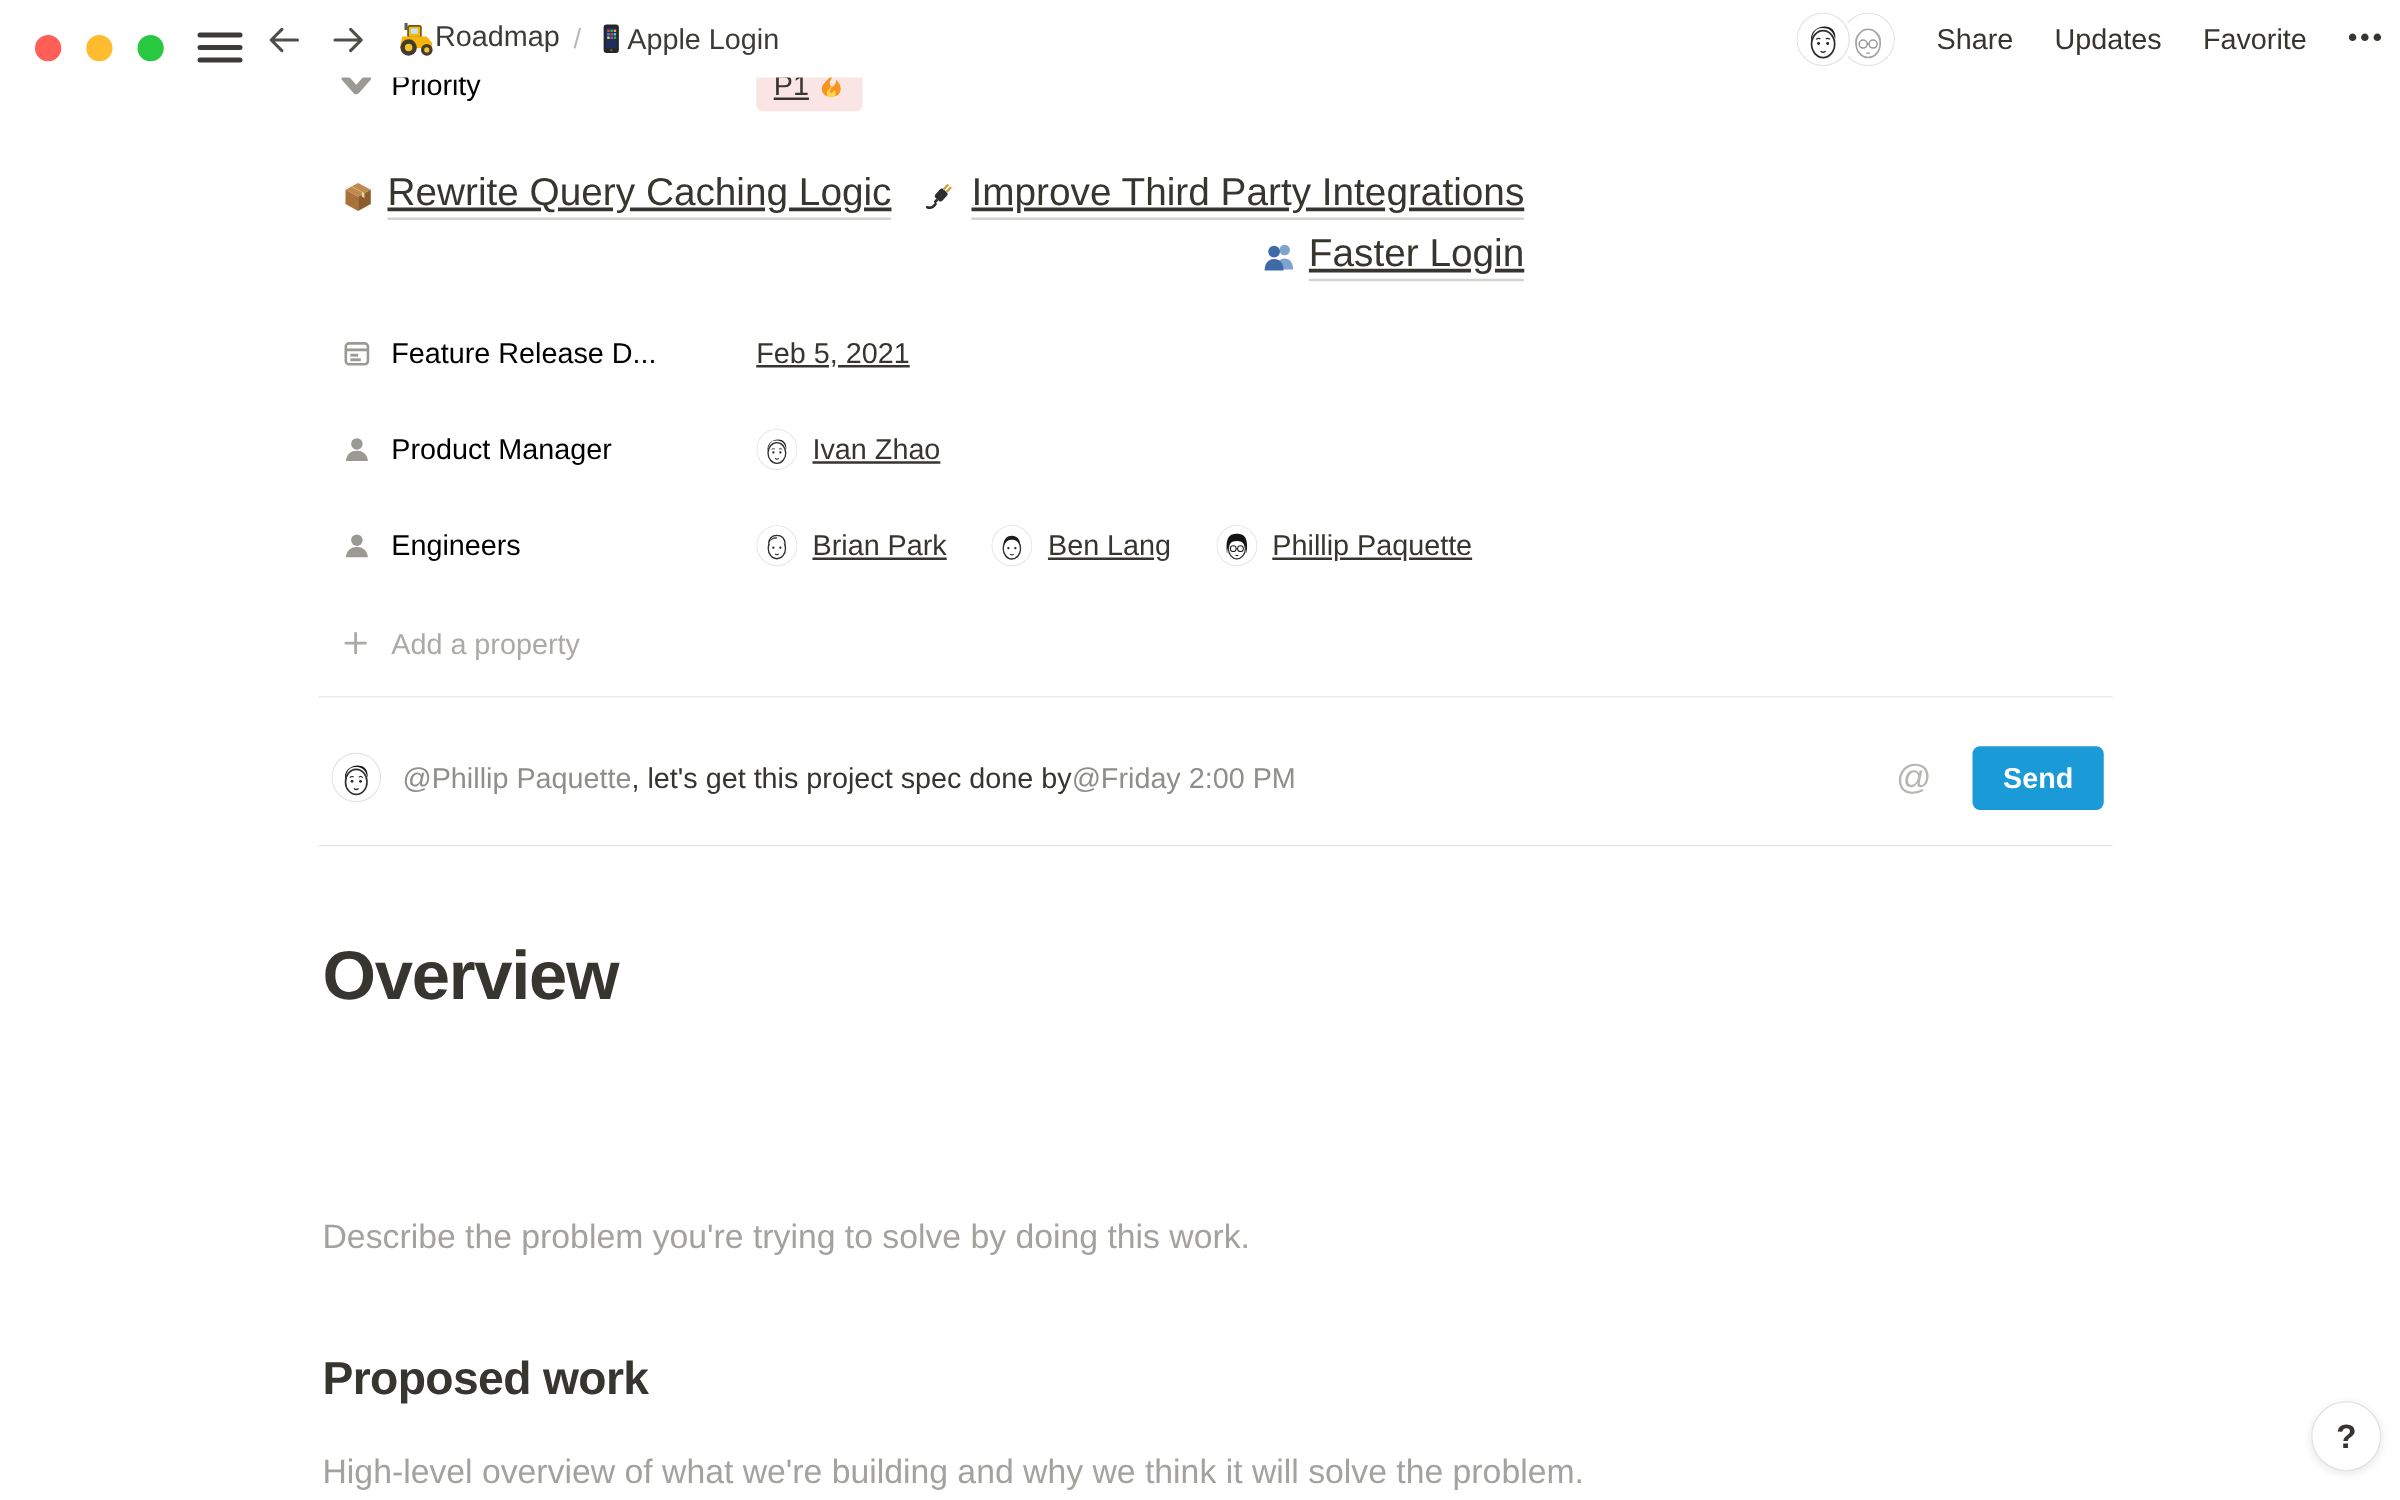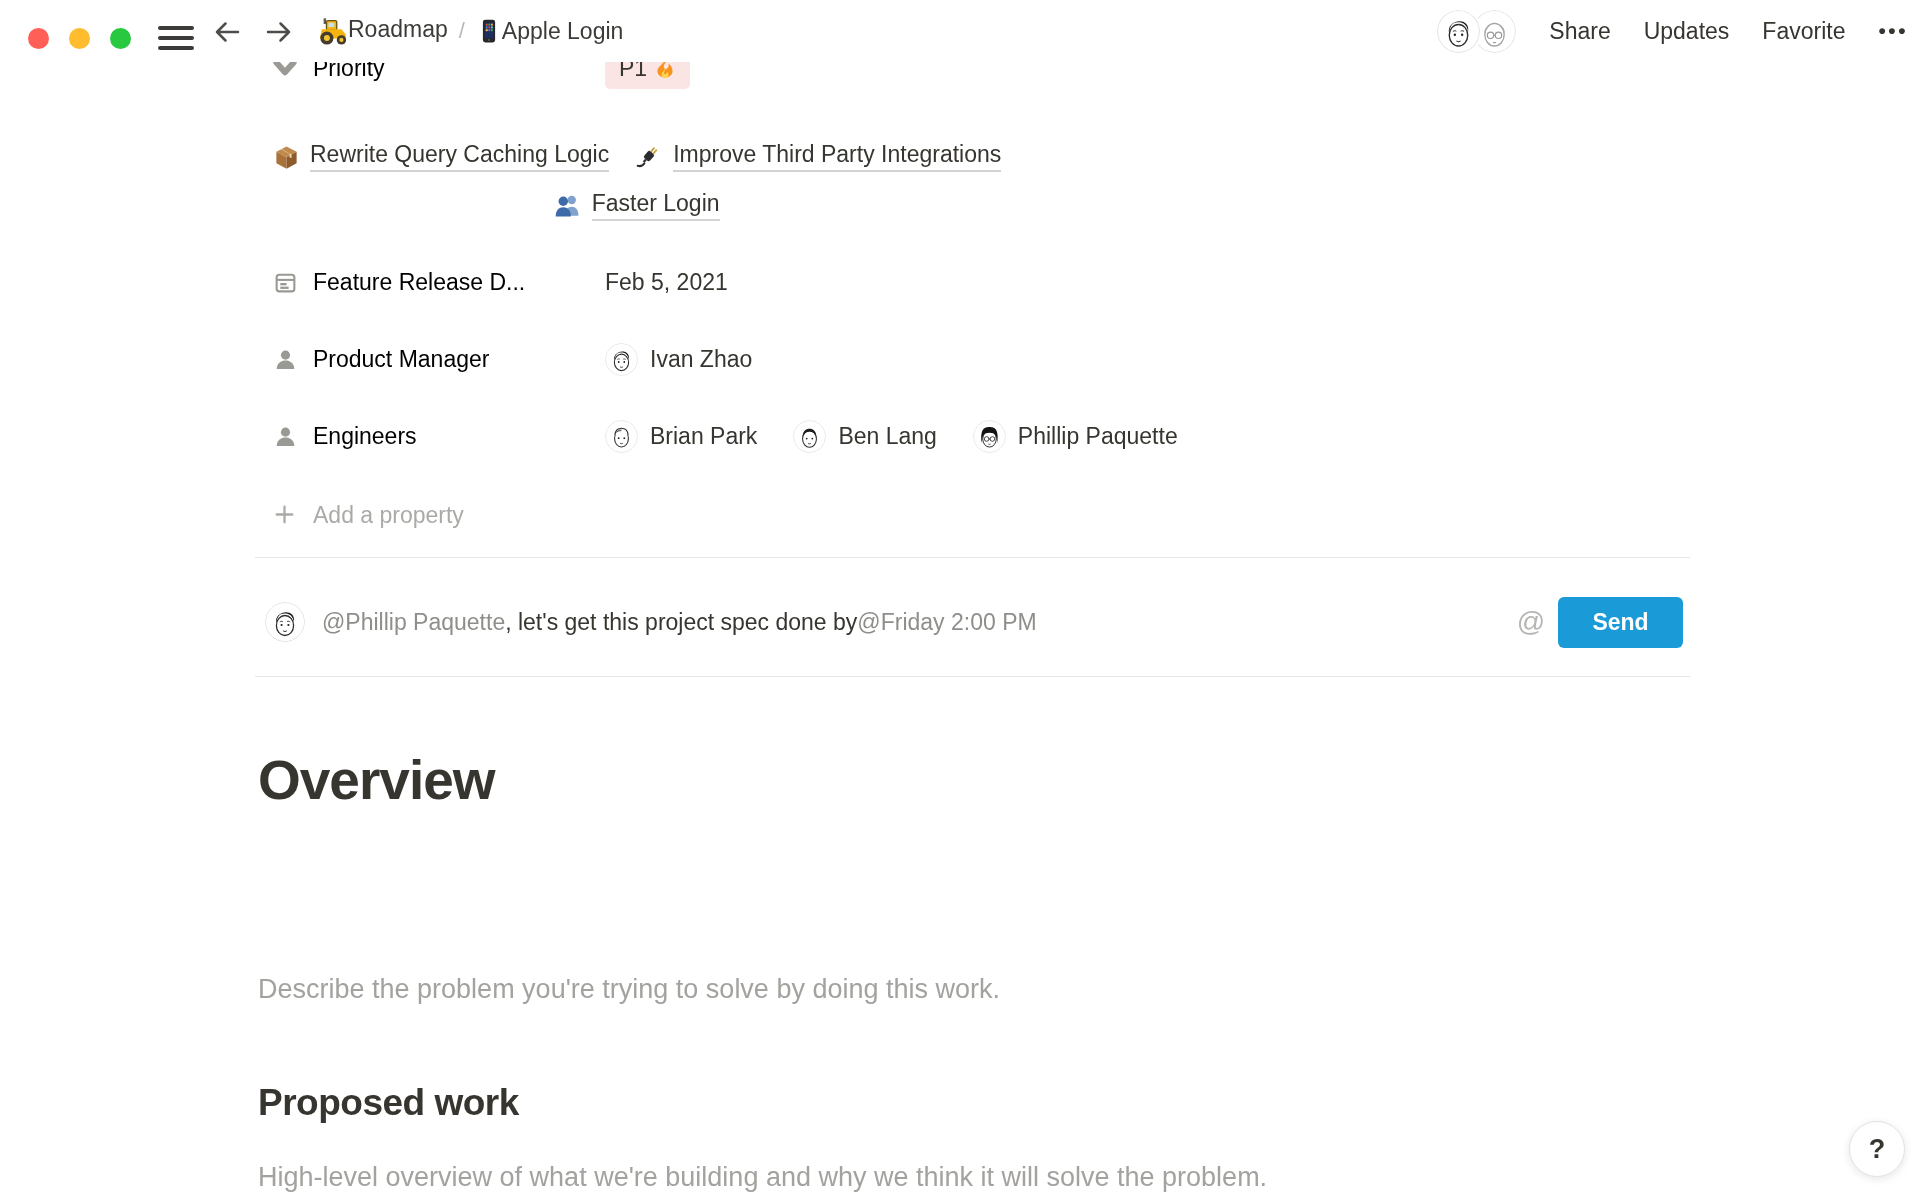--- a/index.html
+++ b/index.html
@@ -29,53 +29,53 @@
   .avatar svg { display:block; width:100%; height:100%; }
   .av-faded { margin-left:-7px; filter:grayscale(1) opacity(0.55); }
   .tb-action { font-size:23px; color:#37352f; cursor:pointer; background:none; border:none; font-family:inherit; }
   .tb-more { font-size:21px; font-weight:700; letter-spacing:2.5px; color:#37352f; cursor:pointer; background:none; border:none; }
 
   
   .scroll-layer { position:absolute; inset:0; z-index:1; }
   .prop-row { position:absolute; left:272px; right:230px; height:48px; display:flex; align-items:center; }
   .prop-label { width:333px; display:flex; align-items:center; gap:15px; font-size:23px; color:#000000; flex:none; cursor:pointer; }
   .prop-label .p-icon { width:26px; height:26px; flex:none; display:flex; align-items:center; justify-content:center; }
-  .prop-value { display:flex; align-items:center; font-size:23px; color:#37352f; }
+  .prop-value { display:flex; align-items:flex-end; font-size:23px; color:#37352f;text-decoration:underline; }
   #row-priority { top:44px; }
   #row-tasks { top:132px; height:97px; align-items:flex-start; }
   #row-tasks .prop-label { height:48px; }
   #row-release { top:258px; }
   #row-pm { top:335px; }
   #row-eng { top:412px; }
   #row-add { top:491px; }
   .tag { display:inline-flex; align-items:center; gap:7px; height:42px; padding:0 14px; border-radius:5px;
          background:#fbe4e4; font-size:23px; color:#37352f; cursor:pointer; }
   .links-wrap { display:flex; flex-direction:column; }
   .links-line { display:flex; align-items:center; gap:26px; height:48px; }
   .links-line + .links-line { margin-top:1px; }
   .page-link { display:inline-flex; align-items:center; gap:10px; cursor:pointer; }
-  .link-text { font-size:23px; font-weight:500; color:#37352f; border-bottom:2px solid rgba(55,53,47,0.22); padding-bottom:2px; white-space:nowrap; }
+  .link-text { font-size:31px; font-weight:500; color:#37352f; border-bottom:2px solid rgba(55,53,47,0.22); padding-bottom:2px; white-space:nowrap; }
   .mini-icon { width:28px; height:28px; display:flex; align-items:center; justify-content:center; flex:none; }
   .person-chip { display:inline-flex; align-items:center; gap:12px; margin-right:36px; cursor:pointer; }
   .person-chip span { font-size:23px; color:#37352f; white-space:nowrap; }
   .add-prop { display:flex; align-items:center; gap:15px; font-size:23px; color:#abaaa6; cursor:pointer; }
 
   .divider { position:absolute; left:255px; width:1435px; height:1px; background:#e7e6e3; }
   #div1 { top:557px; } #div2 { top:676px; }
 
   
   .comment-row { position:absolute; left:265px; top:597px; width:1425px; height:51px; }
   .comment-avatar { position:absolute; left:0; top:5px; }
   .comment-input { position:absolute; left:57px; top:0; right:230px; height:51px; display:flex; align-items:center;
                    font-size:23px; white-space:nowrap; overflow:hidden; cursor:text; }
   .mention { color:#8f8e8a; }
   .comment-mid { color:#37352f; }
   .at-btn { position:absolute; right:140px; top:6px; width:38px; height:38px; border:none; background:none;
             font-size:28px; color:#b7b6b3; cursor:pointer; font-family:inherit; }
-  .send-btn { position:absolute; right:7px; top:0; width:125px; height:51px; border:none; border-radius:6px;
+  .send-btn { position:absolute; right:7px; top:0; width:105px; height:51px; border:none; border-radius:6px;
               background:#1a9bd7; color:#fff; font-size:23px; font-weight:700; cursor:pointer; font-family:inherit; }
 
   
   .doc-h1 { position:absolute; left:258px; top:748px; font-size:55px; font-weight:700; letter-spacing:-1px; color:#37352f; }
   .doc-h2 { position:absolute; left:258px; font-size:37px; font-weight:700; letter-spacing:-0.5px; color:#37352f; }
   #h2-1 { top:894px; } #h2-2 { top:1082px;text-align:right; }
   .doc-p { position:absolute; left:258px; font-size:27px; color:#a3a29e; }
   #p-1 { top:974px; } #p-2 { top:1162px; }
 
   .help-btn { position:absolute; left:1849px; top:1121px; width:56px; height:56px; border-radius:50%;

